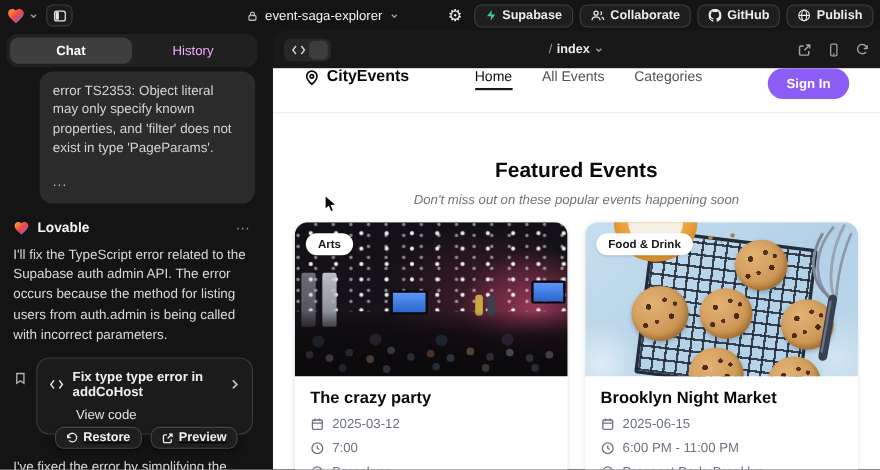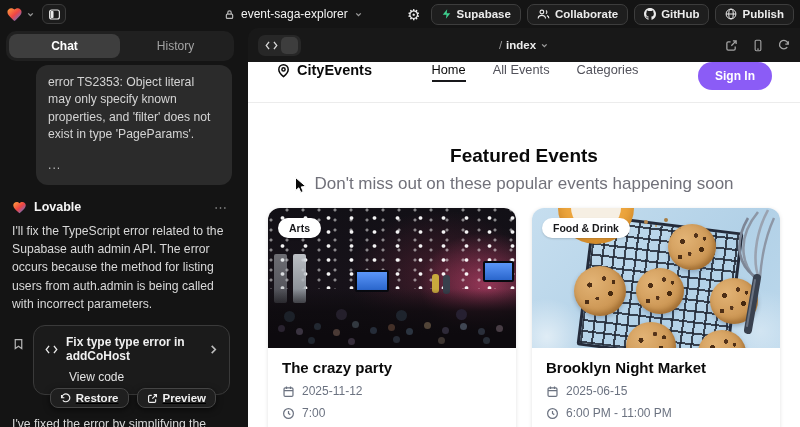--- a/index.html
+++ b/index.html
@@ -18,21 +18,21 @@
   .gear-btn { background:none; border:none; color:#ededed; font-size:15px; line-height:1; cursor:pointer; padding:2px 4px; }
   .tb-btn { display:flex; align-items:center; gap:5px; height:21px; padding:0 9px; border:1px solid #3d3d3d; border-radius:7px; background:#1e1e1e; color:#ececec; font-size:11.5px; font-weight:700; cursor:pointer; white-space:nowrap; }
   .tb-btn svg { display:block; }
 
   
   .main { flex:1; display:flex; min-height:0; }
 
   
   .sidebar { width:240px; flex:0 0 240px; display:flex; flex-direction:column; overflow:hidden; font-size:12.2px; }
   .tabs { display:flex; margin:3px 6px 0 6px; background:#202020; border-radius:10px; padding:3px; }
-  .tab { flex:1; text-align:center; padding:5px 0; border-radius:8px; font-size:12px; color:#a3a3a3; cursor:pointer; }
+  .tab { flex:1; text-align:center; padding:5px 0; border-radius:8px; font-size:12px; color:#f0abfc; cursor:pointer; }
   .tab.active { background:#3e3e3e; color:#ffffff; font-weight:700; }
   .bubble { margin:4px 8px 0 36px; background:#2b2b2b; border-radius:12px; padding:9px 12px 10px; color:#d4d4d4; line-height:1.42; }
   .bubble .more { margin-top:14px; color:#bdbdbd; letter-spacing:1px; }
   .lov-head { display:flex; align-items:center; gap:7px; margin:15px 12px 0; }
   .lov-head .avatar { width:15px; height:15px; }
   .lov-name { color:#f5f5f5; font-weight:700; font-size:12.5px; }
   .lov-menu { margin-left:auto; color:#8d8d8d; cursor:pointer; font-size:13px; letter-spacing:1px; }
   .para { margin:7px 12px 0; color:#d9d9d9; line-height:1.5; }
   .fix-row { display:flex; align-items:flex-start; gap:8px; margin:12px 10px 0 12px; }
   .bookmark { color:#b5b5b5; margin-top:12px; flex:0 0 auto; cursor:pointer; }
@@ -58,21 +58,21 @@
   
   .site { flex:1; background:#ffffff; color:#111; overflow:hidden; display:flex; flex-direction:column; }
   .site-header { height:41px; flex:0 0 41px; display:flex; align-items:flex-start; padding:0 28px; border-bottom:1px solid #ececec; }
   .brand { display:flex; align-items:center; gap:6px; font-size:14.5px; font-weight:700; color:#0a0a0a; cursor:pointer; }
   .site-nav { margin:0 auto; display:flex; gap:27px; font-size:12.8px; }
   .nav-item { color:#52525b; cursor:pointer; padding-bottom:3px; }
   .nav-item.active { color:#0a0a0a; font-weight:500; border-bottom:2px solid #18181b; }
   .signin { background:#8b5cf6; color:#fff; border:none; border-radius:999px; padding:7px 17px; font-size:12px; font-weight:700; cursor:pointer; }
   .hero { text-align:center; margin-top:42px; }
   .hero h1 { font-size:19px; font-weight:700; color:#0a0a0a; }
-  .hero p { margin-top:7px; font-size:17px; color:#71717a; }
+  .hero p { margin-top:7px; font-size:12px; color:#71717a;font-style:italic; }
   .cards { display:flex; justify-content:center; gap:16px; margin-top:14px; padding:0 16px; }
   .card { width:248px; flex:0 0 248px; border-radius:12px; background:#fff; box-shadow:0 1px 4px rgba(0,0,0,.12); overflow:hidden; cursor:pointer; }
   .card-img { height:140px; position:relative; overflow:hidden; }
   .badge { position:absolute; top:10px; left:10px; z-index:5; background:#fff; border-radius:999px; padding:4px 11px; font-size:10.5px; font-weight:700; color:#18181b; box-shadow:0 1px 2px rgba(0,0,0,.15); }
   .card-body { padding:11px 14px; }
   .card-title { font-size:15px; font-weight:700; color:#0a0a0a; }
   .meta { display:flex; align-items:center; gap:7px; margin-top:8px; font-size:12px; color:#6b7280; }
   .meta svg { flex:0 0 auto; display:block; }
 
   
@@ -372,21 +372,21 @@
               </div>
               <span class="badge">Arts</span>
             </div>
             <div class="card-body">
               <div class="card-title">The crazy party</div>
               <div class="meta">
                 <svg width="13" height="13" viewBox="0 0 16 16" fill="none" stroke="currentColor" stroke-width="1.5">
                   <rect x="2.5" y="3.5" width="11" height="10.5" rx="1.5"></rect>
                     <path d="M2.5 7h11M5.5 1.8v3M10.5 1.8v3"></path>
                 </svg>
-                <span>2025-11-12</span>
+                <span>2025-03-12</span>
               </div>
               <div class="meta">
                 <svg width="13" height="13" viewBox="0 0 16 16" fill="none" stroke="currentColor" stroke-width="1.5">
                   <circle cx="8" cy="8" r="6"></circle>
                     <path d="M8 4.8V8l2.2 1.4"></path>
                 </svg>
                 <span>7:00</span>
               </div>
               <div class="meta">
                 <svg width="13" height="13" viewBox="0 0 16 16" fill="none" stroke="currentColor" stroke-width="1.5">

